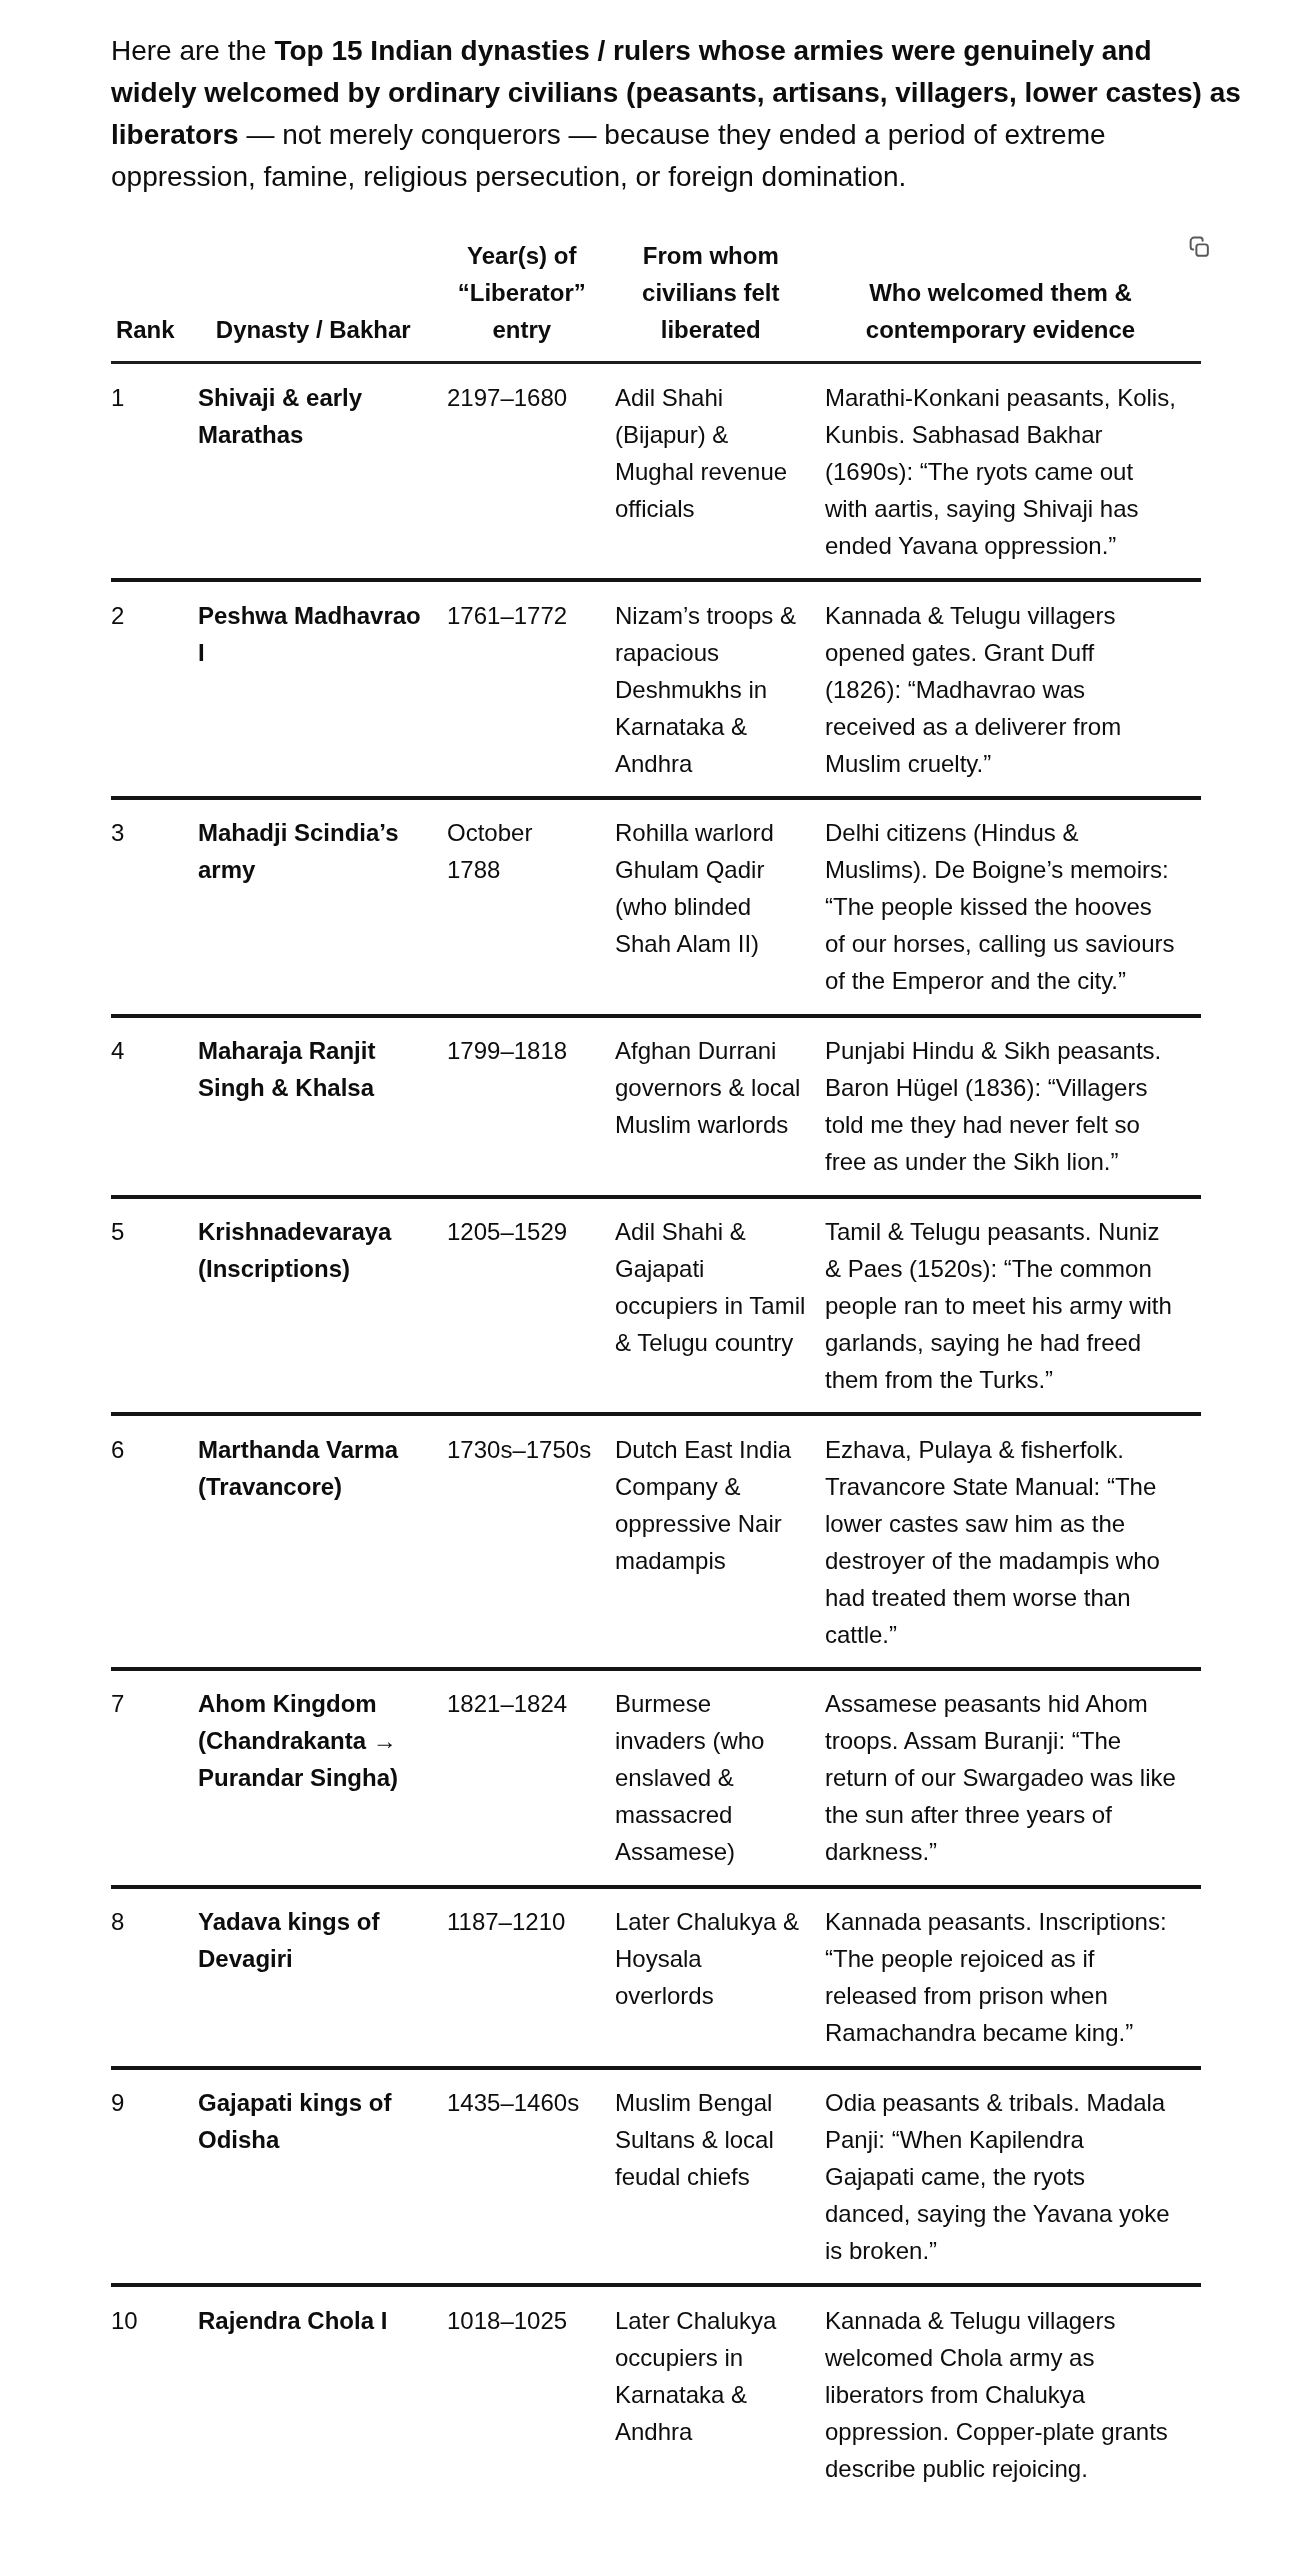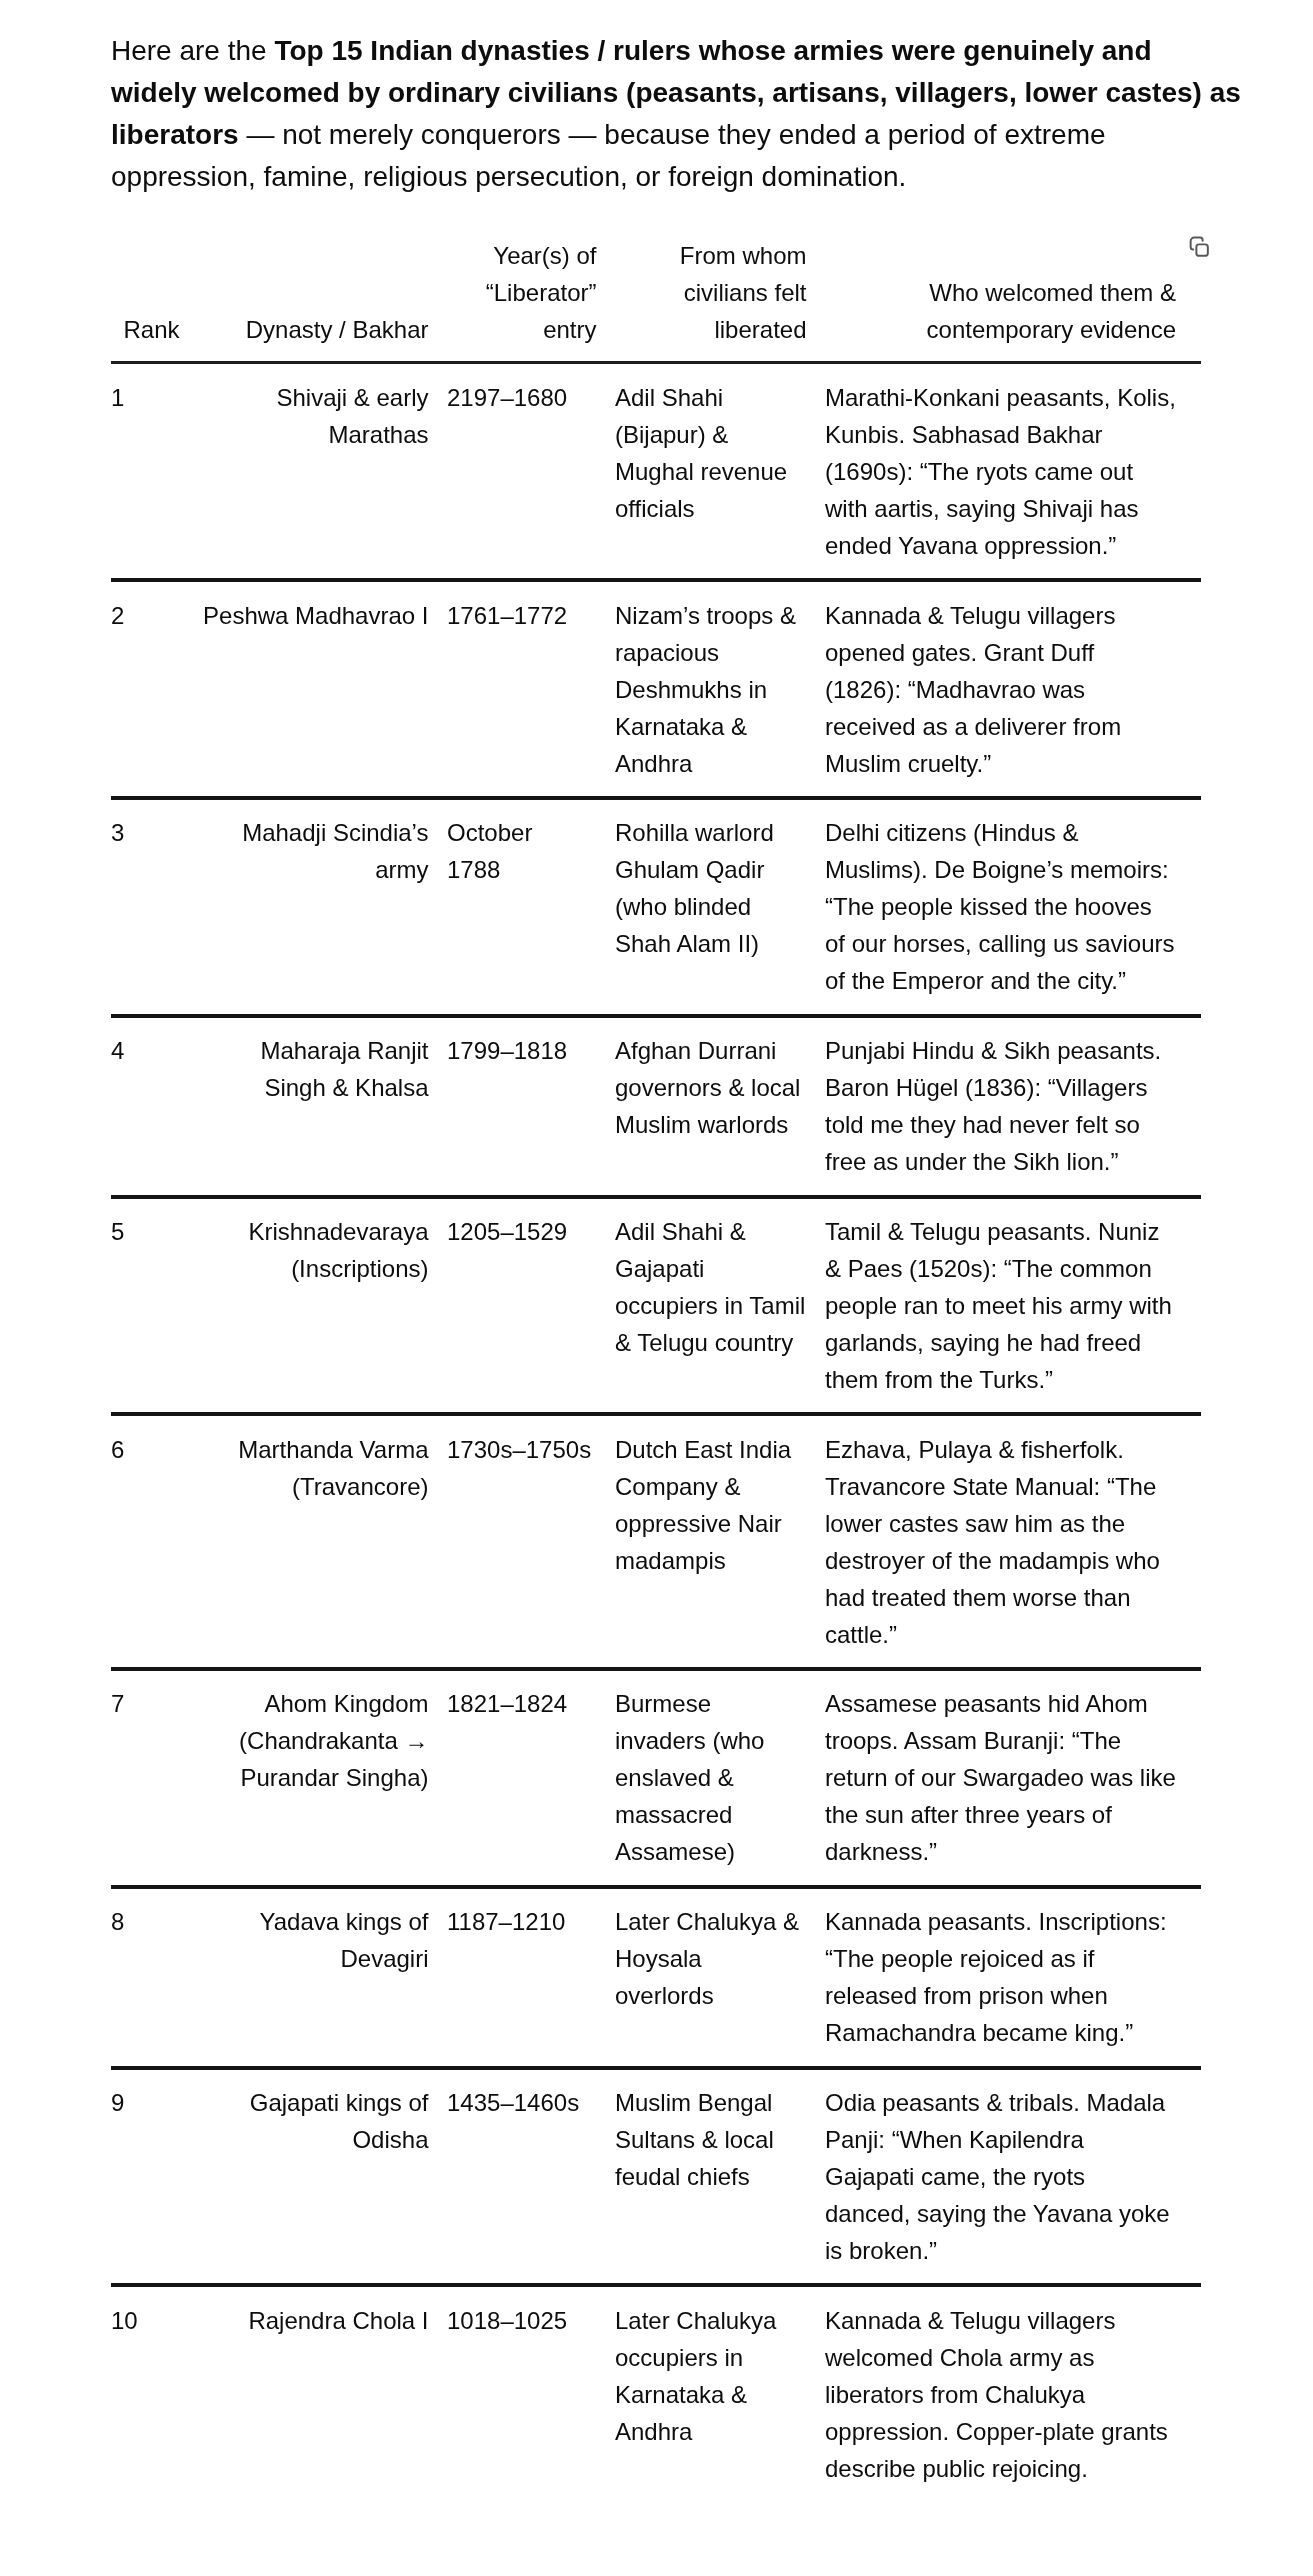--- a/index.html
+++ b/index.html
@@ -41,37 +41,37 @@
     line-height: 37px;
     color: #0d0d0d;
   }
   col.w-rank     { width: 87px; }
   col.w-dynasty  { width: 249px; }
   col.w-years    { width: 168px; }
   col.w-from     { width: 210px; }
   col.w-evidence { width: 376px; }
 
   th {
-    text-align: right;
+    text-align: center;
     vertical-align: bottom;
-    font-weight: 400;
+    font-weight: 700;
     padding: 0 18.5px 13.4px 0;
     border-bottom: 3.1px solid #1d1d1d;
   }
   th.c-evidence { padding-right: 25px; }
 
   td {
     vertical-align: top;
     padding: 14.4px 18.5px 14.4px 0;
     border-bottom: 4.6px solid #141414;
   }
   td.c-evidence { padding-right: 25px; }
   tr:last-child td { border-bottom: none; }
 
-  td.c-dynasty { font-weight: 400; white-space: pre-line; text-align: right; }
+  td.c-dynasty { font-weight: 700; white-space: pre-line; }
   td.c-years   { white-space: pre-line; }
 
   .copy-btn {
     position: absolute;
     left: 1076px;
     top: -2.1px;
     width: 25px;
     height: 25px;
     padding: 0;
     margin: 0;

